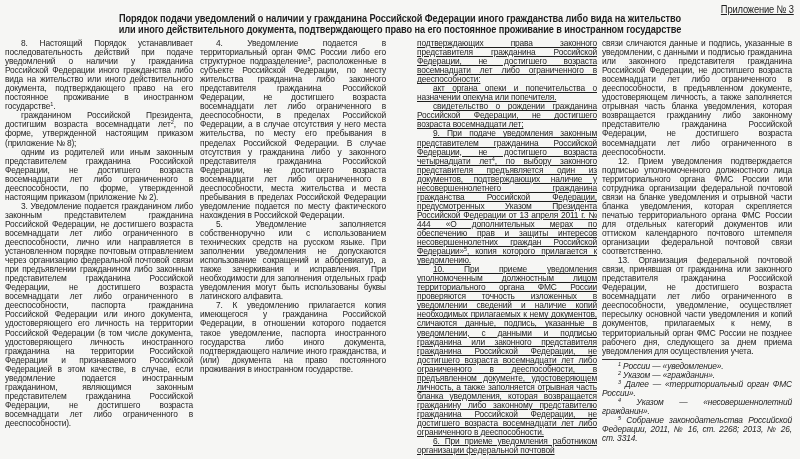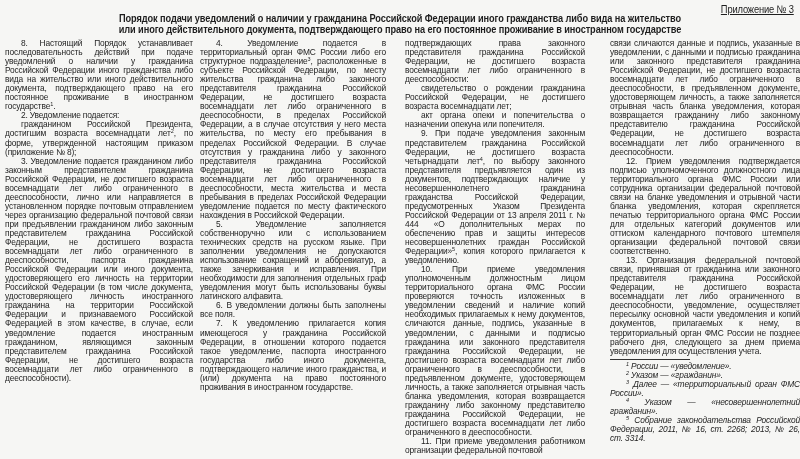--- a/index.html
+++ b/index.html
@@ -27,55 +27,54 @@
   .col {
     position:absolute; top:39px;
     font-size:8.4px; line-height:9.05px;
     text-align:justify;
     letter-spacing:-0.15px;
   }
   .col p { margin:0; }
   .col p.ind { text-indent:16px; }
   #c1 { left:5px; width:188px; }
   #c2 { left:200px; width:186px; }
-  #c3 { left:405px; width:180px; }
-  #c4 { left:602px; width:190px;margin-left:8px; }
+  #c3 { left:417px; width:180px;text-decoration:underline; }
+  #c4 { left:602px; width:190px; }
   sup { font-size:5.5px; line-height:0; vertical-align:3px; }
   .fn-rule { width:80px; border-top:1px solid #333; margin:3px 0 2px 0; }
   .fn { font-style:italic; }
   .fn p { text-indent:16px; }
 </style>
 </head>
 <body>
 
 <div class="appendix">Приложение № 3</div>
 <div class="title">
   <div>Порядок подачи уведомлений о наличии у гражданина Российской Федерации иного гражданства либо вида на жительство</div>
   <div>или иного действительного документа, подтверждающего право на его постоянное проживание в иностранном государстве</div>
 </div>
 
 <div class="col" id="c1">
     <p class="ind"><span>8. Настоящий Порядок устанавливает последовательность действий при подаче уведомлений о наличии у гражданина Российской Федерации иного гражданства либо вида на жительство или иного действительного документа, подтверждающего право на его постоянное проживание в иностранном государстве</span><sup>1</sup><span>.</span></p>
-    <p class="ind"><span>2. Уведомление подается:</span></p>
     <p class="ind"><span>гражданином Российской Президента, достигшим возраста восемнадцати лет</span><sup>2</sup><span>, по форме, утвержденной настоящим приказом (приложение № 8);</span></p>
+    <p class="ind"><span>одним из родителей или иным законным представителем гражданина Российской Федерации, не достигшего возраста восемнадцати лет либо ограниченного в дееспособности, по форме, утвержденной настоящим приказом (приложение № 2).</span></p>
     <p class="ind"><span>3. Уведомление подается гражданином либо законным представителем гражданина Российской Федерации, не достигшего возраста восемнадцати лет либо ограниченного в дееспособности, лично или направляется в установленном порядке почтовым отправлением через организацию федеральной почтовой связи при предъявлении гражданином либо законным представителем гражданина Российской Федерации, не достигшего возраста восемнадцати лет либо ограниченного в дееспособности, паспорта гражданина Российской Федерации или иного документа, удостоверяющего его личность на территории Российской Федерации (в том числе документа, удостоверяющего личность иностранного гражданина на территории Российской Федерации и признаваемого Российской Федерацией в этом качестве, в случае, если уведомление подается иностранным гражданином, являющимся законным представителем гражданина Российской Федерации, не достигшего возраста восемнадцати лет либо ограниченного в дееспособности).</span></p>
   </div>
 <div class="col" id="c2">
     <p class="ind"><span>4. Уведомление подается в территориальный орган ФМС России либо его структурное подразделение</span><sup>3</sup><span>, расположенные в субъекте Российской Федерации, по месту жительства гражданина либо законного представителя гражданина Российской Федерации, не достигшего возраста восемнадцати лет либо ограниченного в дееспособности, в пределах Российской Федерации, а в случае отсутствия у него места жительства, по месту его пребывания в пределах Российской Федерации. В случае отсутствия у гражданина либо у законного представителя гражданина Российской Федерации, не достигшего возраста восемнадцати лет либо ограниченного в дееспособности, места жительства и места пребывания в пределах Российской Федерации уведомление подается по месту фактического нахождения в Российской Федерации.</span></p>
     <p class="ind"><span>5. Уведомление заполняется собственноручно или с использованием технических средств на русском языке. При заполнении уведомления не допускаются использование сокращений и аббревиатур, а также зачеркивания и исправления. При необходимости для заполнения отдельных граф уведомления могут быть использованы буквы латинского алфавита.</span></p>
-    <p class="ind"><span>6. В уведомлении должны быть заполнены все поля.</span></p>
     <p class="ind"><span>7. К уведомлению прилагается копия имеющегося у гражданина Российской Федерации, в отношении которого подается такое уведомление, паспорта иностранного государства либо иного документа, подтверждающего наличие иного гражданства, и (или) документа на право постоянного проживания в иностранном государстве.</span></p>
   </div>
 <div class="col" id="c3">
     <p class=""><span>подтверждающих права законного представителя гражданина Российской Федерации, не достигшего возраста восемнадцати лет либо ограниченного в дееспособности:</span></p>
+    <p class="ind"><span>акт органа опеки и попечительства о назначении опекуна или попечителя.</span></p>
     <p class="ind"><span>свидетельство о рождении гражданина Российской Федерации, не достигшего возраста восемнадцати лет;</span></p>
-    <p class="ind"><span>акт органа опеки и попечительства о назначении опекуна или попечителя.</span></p>
     <p class="ind"><span>9. При подаче уведомления законным представителем гражданина Российской Федерации, не достигшего возраста четырнадцати лет</span><sup>4</sup><span>, по выбору законного представителя предъявляется один из документов, подтверждающих наличие у несовершеннолетнего гражданина гражданства Российской Федерации, предусмотренных Указом Президента Российской Федерации от 13 апреля 2011 г. № 444 «О дополнительных мерах по обеспечению прав и защиты интересов несовершеннолетних граждан Российской Федерации»</span><sup>5</sup><span>, копия которого прилагается к уведомлению.</span></p>
     <p class="ind"><span>10. При приеме уведомления уполномоченным должностным лицом территориального органа ФМС России проверяются точность изложенных в уведомлении сведений и наличие копий необходимых прилагаемых к нему документов, сличаются данные, подпись, указанные в уведомлении, с данными и подписью гражданина или законного представителя гражданина Российской Федерации, не достигшего возраста восемнадцати лет либо ограниченного в дееспособности, в предъявленном документе, удостоверяющем личность, а также заполняется отрывная часть бланка уведомления, которая возвращается гражданину либо законному представителю гражданина Российской Федерации, не достигшего возраста восемнадцати лет либо ограниченного в дееспособности.</span></p>
-    <p class="ind"><span>11. При приеме уведомления работником организации федеральной почтовой</span></p>
+    <p class="ind"><span>6. При приеме уведомления работником организации федеральной почтовой</span></p>
   </div>
 <div class="col" id="c4">
 <p class=""><span>связи сличаются данные и подпись, указанные в уведомлении, с данными и подписью гражданина или законного представителя гражданина Российской Федерации, не достигшего возраста восемнадцати лет либо ограниченного в дееспособности, в предъявленном документе, удостоверяющем личность, а также заполняется отрывная часть бланка уведомления, которая возвращается гражданину либо законному представителю гражданина Российской Федерации, не достигшего возраста восемнадцати лет либо ограниченного в дееспособности.</span></p>
     <p class="ind"><span>12. Прием уведомления подтверждается подписью уполномоченного должностного лица территориального органа ФМС России или сотрудника организации федеральной почтовой связи на бланке уведомления и отрывной части бланка уведомления, которая скрепляется печатью территориального органа ФМС России для отдельных категорий документов или оттиском календарного почтового штемпеля организации федеральной почтовой связи соответственно.</span></p>
     <p class="ind"><span>13. Организация федеральной почтовой связи, принявшая от гражданина или законного представителя гражданина Российской Федерации, не достигшего возраста восемнадцати лет либо ограниченного в дееспособности, уведомление, осуществляет пересылку основной части уведомления и копий документов, прилагаемых к нему, в территориальный орган ФМС России не позднее рабочего дня, следующего за днем приема уведомления для осуществления учета.</span></p>
     <div class="fn-rule"></div>
     <div class="fn">
       <p><sup>1</sup><span> России — «уведомление».</span></p>
       <p><sup>2</sup><span> Указом — «гражданин».</span></p>
       <p><sup>3</sup><span> Далее — «территориальный орган ФМС России».</span></p>

